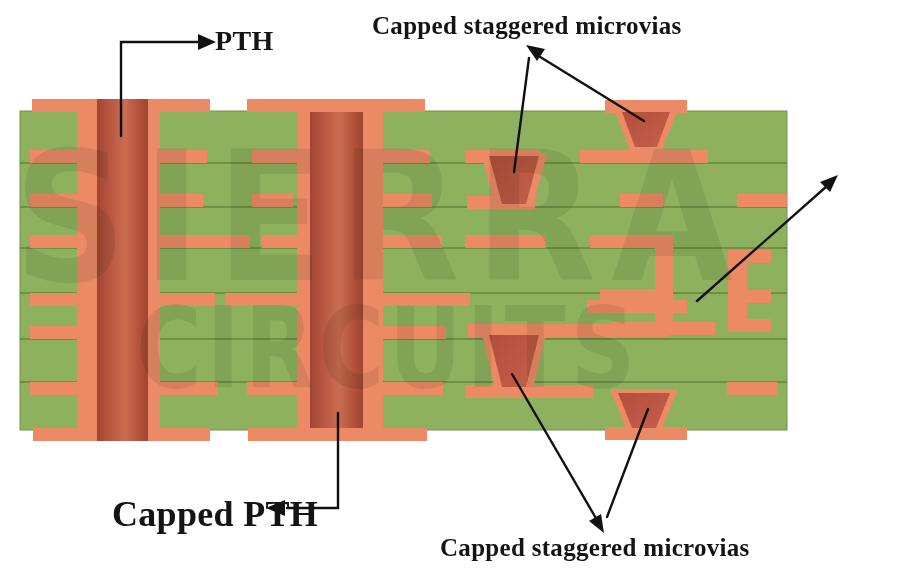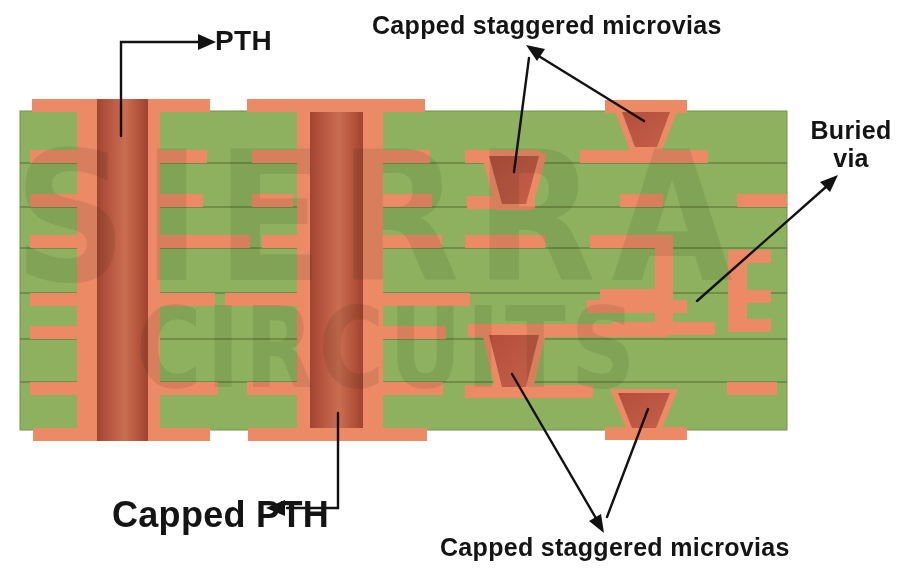--- a/index.html
+++ b/index.html
@@ -1,20 +1,20 @@
 <!DOCTYPE html>
 <html><head>
 <meta charset="utf-8">
 <style>
   html,body{margin:0;padding:0;background:#fff;}
   #stage{position:relative;width:903px;height:576px;background:#fff;overflow:hidden;
          font-family:"Liberation Sans",sans-serif;}
   #diagram{position:absolute;left:0;top:0;}
   .lbl{position:absolute;font-weight:600;color:#141414;letter-spacing:.3px;
-       white-space:nowrap;line-height:1.1;}
+       white-space:nowrap;line-height:1.1;font-family:Liberation Serif, serif;}
   .lbl-pth{left:215px;top:26px;font-size:28px;}
   .lbl-top-csm{left:372px;top:12px;font-size:25px;}
   .lbl-buried{left:801px;top:117px;width:100px;font-size:25px;text-align:center;white-space:pre-line;}
   .lbl-capped-pth{left:112px;top:495px;font-size:36px;}
   .lbl-bottom-csm{left:440px;top:534px;font-size:25px;}
   .wm{position:absolute;font-family:"DejaVu Sans",sans-serif;font-weight:bold;
       color:rgba(10,20,5,.09);transform-origin:left top;pointer-events:none;
       line-height:1;white-space:nowrap;}
   .wm1{left:14px;top:128px;font-size:180px;letter-spacing:18px;transform:scaleX(.87);}
   .wm2{left:136px;top:292px;font-size:112px;letter-spacing:6px;transform:scaleX(.80);}
@@ -115,17 +115,15 @@
       <polygon points="838,175 830,192 820,182" fill="#111111"></polygon>
       <polygon points="266,508 285,500 285,516" fill="#111111"></polygon>
       <polygon points="604,533 589,521 601,514" fill="#111111"></polygon>
     </svg>
 
   <div class="wm wm1">SIERRA</div>
   <div class="wm wm2">CIRCUITS</div>
 
   <div class="lbl lbl-pth">PTH</div>
   <div class="lbl lbl-top-csm">Capped staggered microvias</div>
-  <div class="lbl lbl-buried">Buried
-via</div>
   <div class="lbl lbl-capped-pth">Capped PTH</div>
   <div class="lbl lbl-bottom-csm">Capped staggered microvias</div>
 </div>
 
 </body></html>

